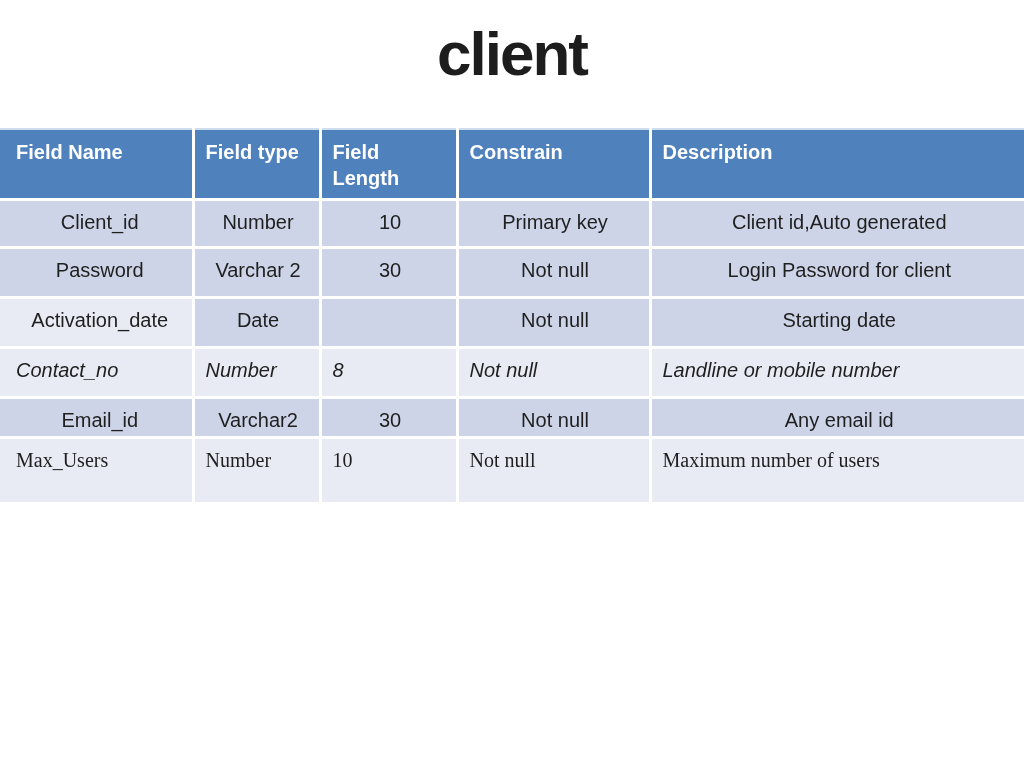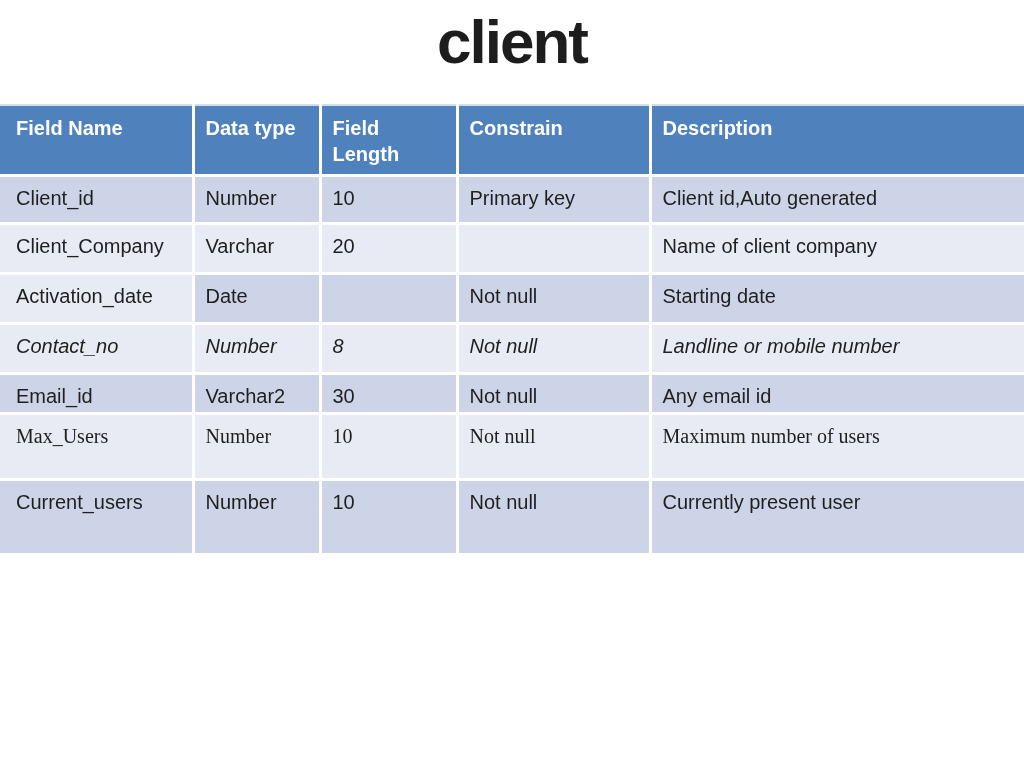--- a/index.html
+++ b/index.html
@@ -9,21 +9,21 @@
     font-family: "Liberation Sans", "DejaVu Sans", sans-serif;
   }
   .slide {
     position: relative;
     width: 1024px;
     height: 768px;
     background: #ffffff;
     overflow: hidden;
   }
   .title {
-    margin: 0;
+    margin: 12px;
     height: 104px;
     line-height: 84px;
     text-align: center;
     font-size: 62px;
     font-weight: 700;
     letter-spacing: -2px;
     color: var(--title-text, #1d1d1d);
   }
   table.schema {
     width: 1024px;
@@ -50,21 +50,21 @@
     line-height: 26px;
   }
   table.schema td {
     font-size: 20px;
     font-weight: 400;
     color: var(--body-text, #1f1f1f);
     padding: 9px 8px 0 11px;
     line-height: 25px;
     white-space: nowrap;
   }
-  tr.dark  td { background: var(--band-dark, #cdd4e7); }
+  tr.dark  td { background: var(--band-dark, #cdd4e7); text-align: center; }
   tr.light td { background: var(--band-light, #e9ebf4); }
   tr.dark  td.cell-light { background: var(--band-light, #e9ebf4); }
 
   
   tr.head { height: 70px; }
   tr.r1 { height: 48px; }
   tr.r2 { height: 50px; }
   tr.r3 { height: 50px; }
   tr.r4 { height: 50px; }
   tr.r5 { height: 50px; }
@@ -83,40 +83,40 @@
     <colgroup>
       <col style="width:193px">
       <col style="width:127px">
       <col style="width:137px">
       <col style="width:193px">
       <col style="width:374px">
     </colgroup>
     <thead>
       <tr class="head">
         <th>Field Name</th>
-        <th>Data type</th>
+        <th>Field type</th>
         <th>Field Length</th>
         <th>Constrain</th>
         <th>Description</th>
       </tr>
     </thead>
     <tbody>
       <tr class="r1 dark">
         <td>Client_id</td>
         <td>Number</td>
         <td>10</td>
         <td>Primary key</td>
         <td>Client id,Auto generated</td>
       </tr>
-      <tr class="r4 light">
-        <td>Client_Company</td>
-        <td>Varchar</td>
-        <td>20</td>
-        <td></td>
-        <td>Name of client company</td>
+      <tr class="r3 dark">
+        <td>Password</td>
+        <td>Varchar 2</td>
+        <td>30</td>
+        <td>Not null</td>
+        <td>Login Password for client</td>
       </tr>
       <tr class="r5 dark">
         <td class="cell-light">Activation_date</td>
         <td>Date</td>
         <td></td>
         <td>Not null</td>
         <td>Starting date</td>
       </tr>
       <tr class="r6 light">
         <td>Contact_no</td>
@@ -132,22 +132,15 @@
         <td>Not null</td>
         <td>Any email id</td>
       </tr>
       <tr class="r8 light">
         <td>Max_Users</td>
         <td>Number</td>
         <td>10</td>
         <td>Not null</td>
         <td>Maximum number of users</td>
       </tr>
-      <tr class="r9 dark last">
-        <td>Current_users</td>
-        <td>Number</td>
-        <td>10</td>
-        <td>Not null</td>
-        <td>Currently present user</td>
-      </tr>
     </tbody>
   </table>
 </div>
 
 </body></html>

